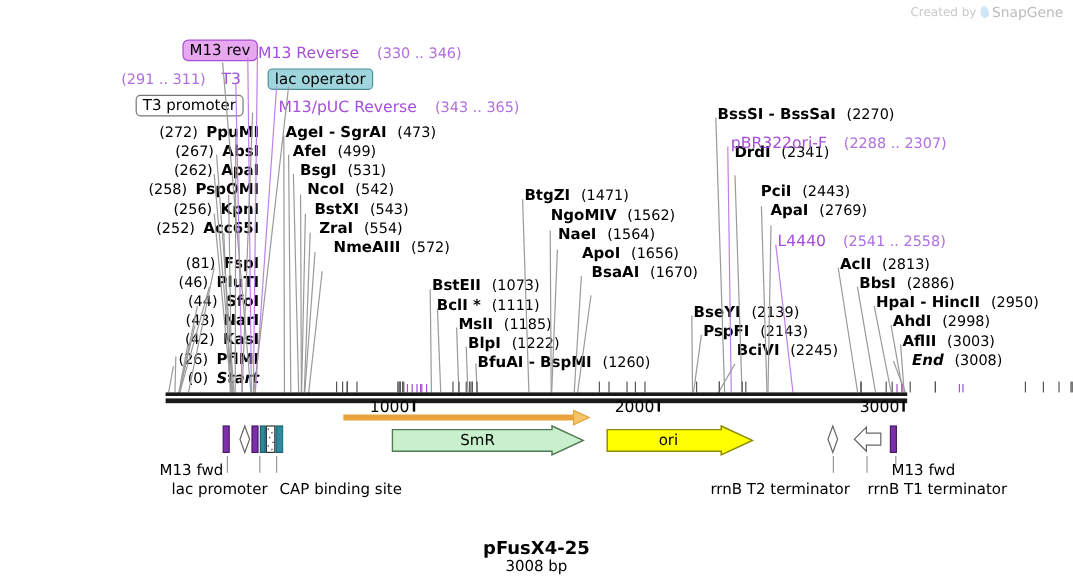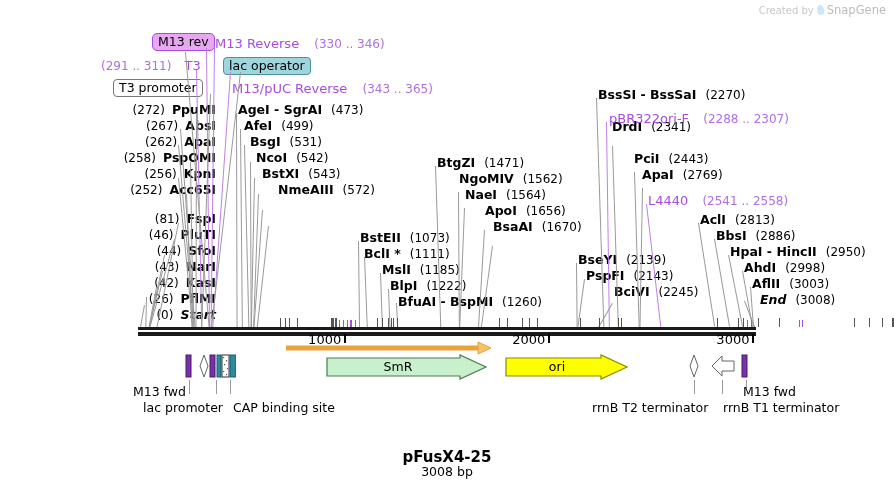--- a/index.html
+++ b/index.html
@@ -98,20 +98,21 @@
     <div class="row" style="text-align: right; padding-right: 0px;"><span class="pos" style="margin-right: 7px;">(26)</span><span class="enz">PflMI</span></div>
     <div class="row" style="text-align: right; padding-right: 0px;"><span class="pos" style="margin-right: 7px;">(0)</span><span class="enz ital">Start</span></div>
   </div>
 
 <div class="abs" id="col2" style="left: 238px; top: 101px; line-height: 16.4px;">
     <div class="row" style="padding-left: 0px;"><span class="enz">AgeI  -  SgrAI</span><span class="pos" style="margin-left: 9px;">(473)</span></div>
     <div class="row" style="padding-left: 6px;"><span class="enz">AfeI</span><span class="pos" style="margin-left: 9px;">(499)</span></div>
     <div class="row" style="padding-left: 12px;"><span class="enz">BsgI</span><span class="pos" style="margin-left: 9px;">(531)</span></div>
     <div class="row" style="padding-left: 18px;"><span class="enz">NcoI</span><span class="pos" style="margin-left: 9px;">(542)</span></div>
     <div class="row" style="padding-left: 24px;"><span class="enz">BstXI</span><span class="pos" style="margin-left: 9px;">(543)</span></div>
+    <div class="row" style="padding-left: 28px;"><span class="enz">ZraI</span><span class="pos" style="margin-left: 9px;">(554)</span></div>
     <div class="row" style="padding-left: 40px;"><span class="enz">NmeAIII</span><span class="pos" style="margin-left: 9px;">(572)</span></div>
   </div>
 
 <div class="abs" id="col3" style="left: 360px; top: 229px; line-height: 16.4px;">
     <div class="row" style="padding-left: 0px;"><span class="enz">BstEII</span><span class="pos" style="margin-left: 9px;">(1073)</span></div>
     <div class="row" style="padding-left: 4px;"><span class="enz">BclI *</span><span class="pos" style="margin-left: 9px;">(1111)</span></div>
     <div class="row" style="padding-left: 22px;"><span class="enz">MslI</span><span class="pos" style="margin-left: 9px;">(1185)</span></div>
     <div class="row" style="padding-left: 30px;"><span class="enz">BlpI</span><span class="pos" style="margin-left: 9px;">(1222)</span></div>
     <div class="row" style="padding-left: 38px;"><span class="enz">BfuAI  -  BspMI</span><span class="pos" style="margin-left: 9px;">(1260)</span></div>
   </div>

